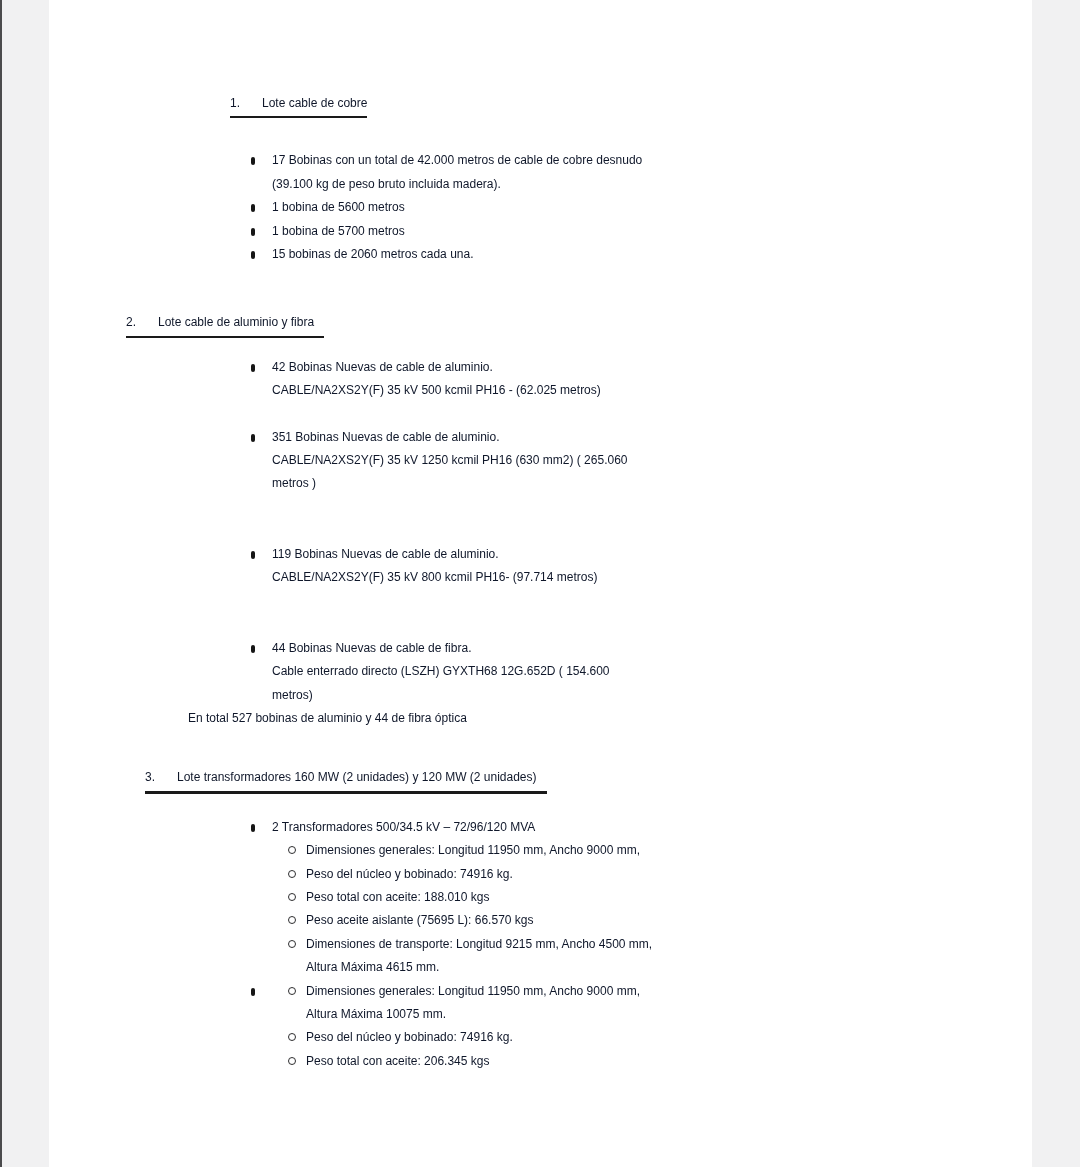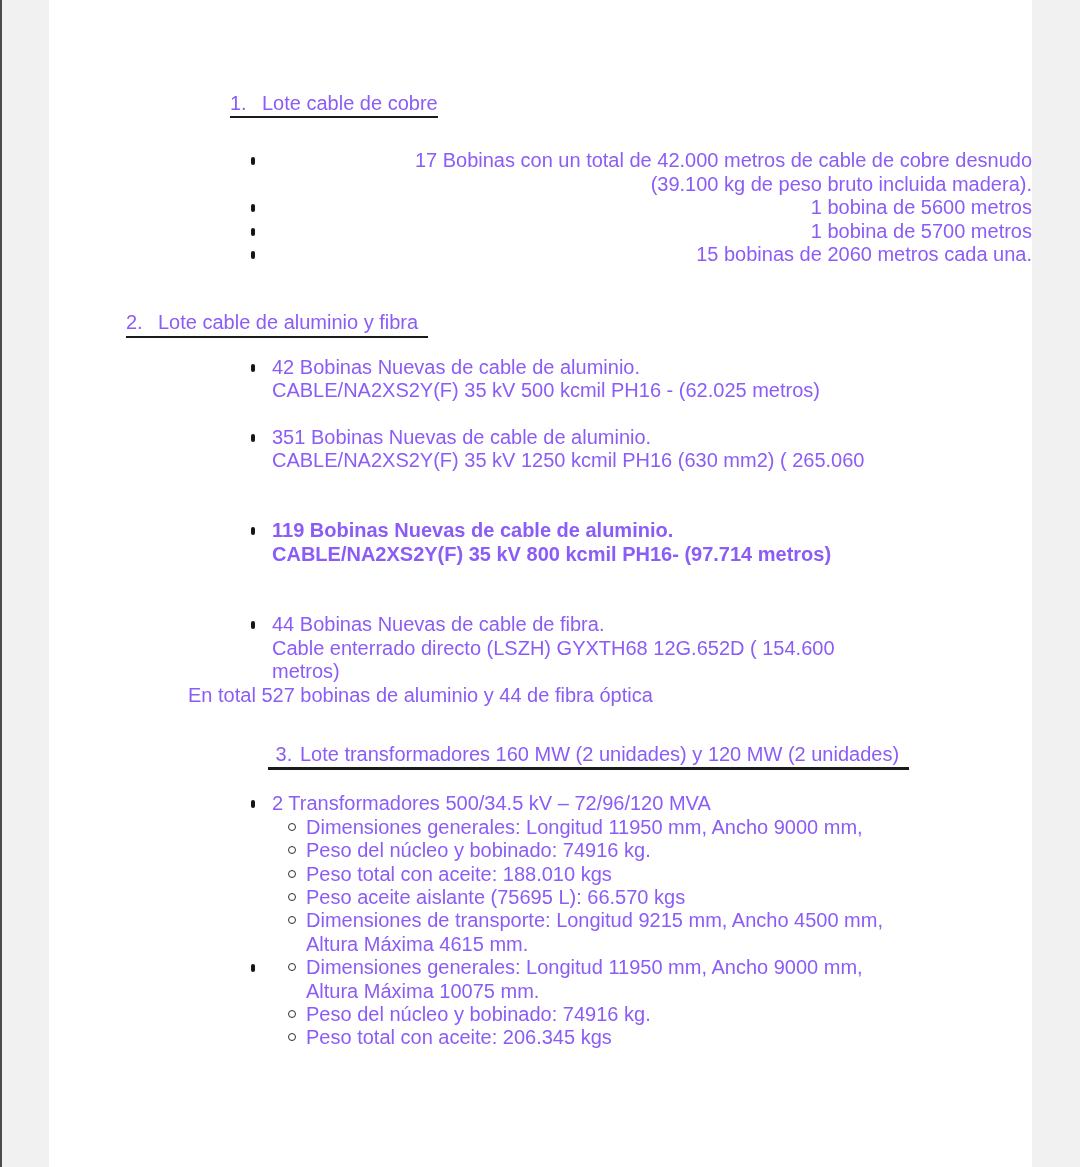--- a/index.html
+++ b/index.html
@@ -14,36 +14,36 @@
     position: absolute; left: 0; top: 0;
     width: 2px; height: 1167px;
     background: #4b4b4d;
   }
   .page {
     position: absolute; left: 49px; top: 0;
     width: 983px; height: 1167px;
     background: #ffffff;
     box-sizing: border-box;
     padding-top: 92px;
-    color: #8b5cf6;
-    font-size: 20px;
+    color: #0f172a;
+    font-size: 12px;
     line-height: 23.4px;
   }
   .line { white-space: nowrap; }
 
   
   .heading { white-space: nowrap; }
   .heading .h-wrap {
     display: inline-block;
     border-bottom: 2px solid #1a1a1a;
     padding-bottom: 1px;
   }
   .h1 { margin-left: 181px; }
   .h2 { margin-left: 77px; margin-top: 45px; }
-  .h3 { margin-left: 96px; margin-top: 36px; text-align: center; }
+  .h3 { margin-left: 96px; margin-top: 36px; }
   .h3 .h-wrap { border-bottom-width: 3px; }
   .h2 .h-wrap, .h3 .h-wrap { padding-right: 10px; }
   .h-num { display: inline-block; width: 32px; }
 
   
   .li1 { position: relative; margin-left: 223px; }
   .li1 > .marker {
     position: absolute; left: -21px; top: 8px;
     width: 4px; height: 8px;
     background: #161616; border-radius: 2px;
@@ -54,24 +54,24 @@
     position: absolute; left: -18px; top: 7px;
     width: 8px; height: 8px;
     border: 1.5px solid #2e2e30; border-radius: 50%;
     background: transparent; box-sizing: border-box;
   }
 
   
   .note { margin-left: 139px; white-space: nowrap; }
 
   
-  .g1 { margin-top: 31px; text-align: right; }
+  .g1 { margin-top: 31px; }
   .g2-i0 { margin-top: 18px; }
   .g2-i1 { margin-top: 23px; }
-  .g2-i2 { margin-top: 47px; font-weight: bold; }
+  .g2-i2 { margin-top: 47px; }
   .g2-i3 { margin-top: 47px; }
   .g3-i0 { margin-top: 22px; }
 </style>
 </head>
 <body>
 
 <div class="screen">
   <div class="edge-line"></div>
 
   <div class="page">
@@ -107,20 +107,21 @@
     <div>
       <div class="li1 g2-i0">
         <span class="marker"></span>
         <div class="line">42 Bobinas Nuevas de cable de aluminio.</div>
         <div class="line">CABLE/NA2XS2Y(F) 35 kV 500 kcmil PH16 - (62.025 metros)</div>
       </div>
       <div class="li1 g2-i1">
         <span class="marker"></span>
         <div class="line">351 Bobinas Nuevas de cable de aluminio.</div>
         <div class="line">CABLE/NA2XS2Y(F) 35 kV 1250 kcmil PH16 (630 mm2) ( 265.060</div>
+        <div class="line">metros )</div>
       </div>
       <div class="li1 g2-i2">
         <span class="marker"></span>
         <div class="line">119 Bobinas Nuevas de cable de aluminio.</div>
         <div class="line">CABLE/NA2XS2Y(F) 35 kV 800 kcmil PH16- (97.714 metros)</div>
       </div>
       <div class="li1 g2-i3">
         <span class="marker"></span>
         <div class="line">44 Bobinas Nuevas de cable de fibra.</div>
         <div class="line">Cable enterrado directo (LSZH) GYXTH68 12G.652D ( 154.600</div>

